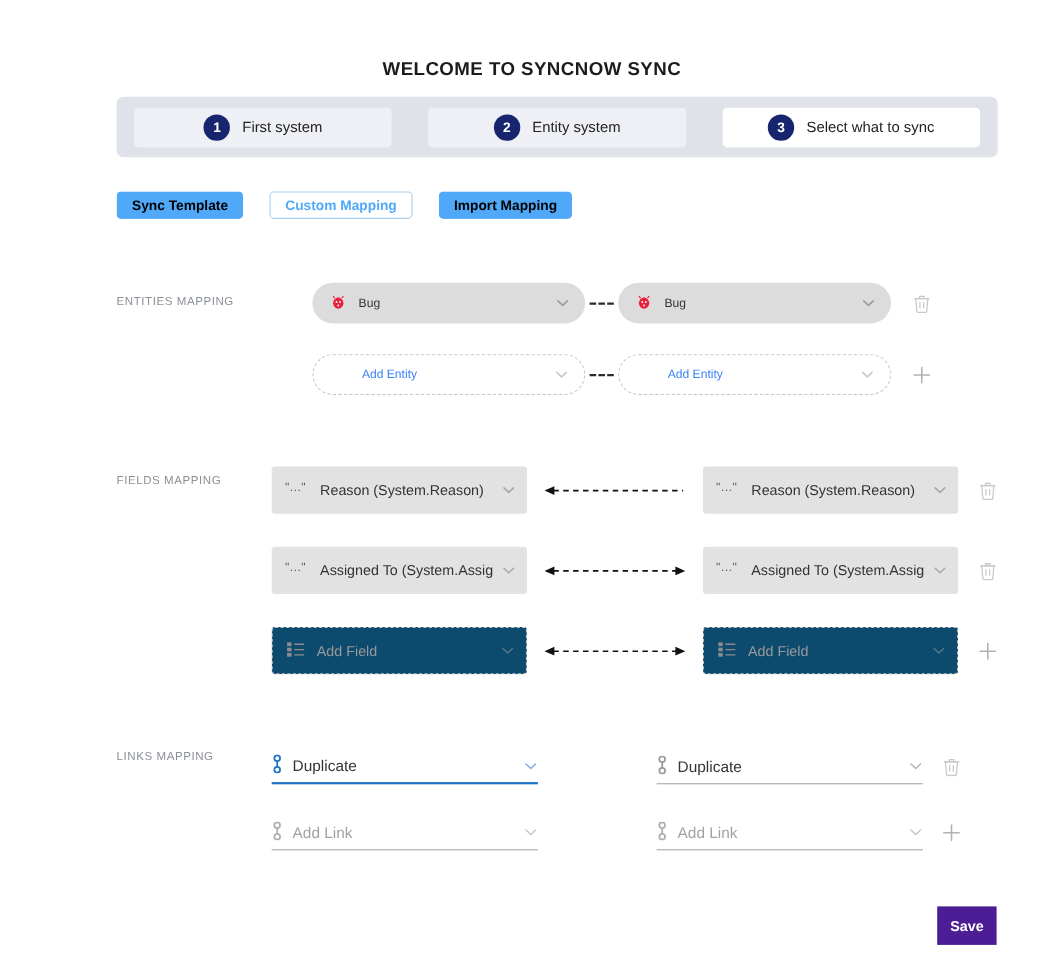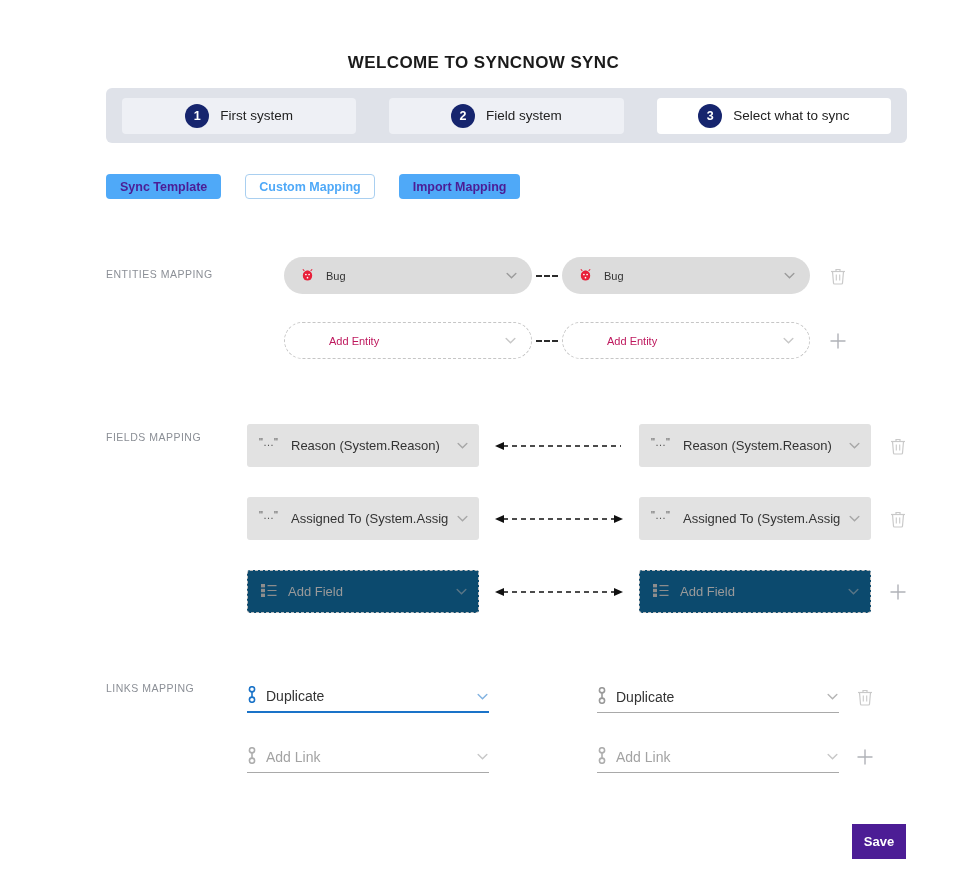--- a/index.html
+++ b/index.html
@@ -79,21 +79,21 @@
     border-radius: 4px;
     font-size: 12.5px;
     font-weight: bold;
     display: flex;
     align-items: center;
     justify-content: center;
     cursor: pointer;
     border: 1px solid transparent;
     white-space: nowrap;
   }
-  .tabbtn.filled { background: #4fa9f8; color: #4c1d95; }
+  .tabbtn.filled { background: #4fa9f8; color: #000000; }
   .tabbtn.outline { background: #ffffff; color: #4fa9f8; border: 1px solid #a9cff0; }
 
   
   .sec-label {
     position: absolute;
     font-size: 10.5px;
     letter-spacing: .5px;
     color: #8b8f96;
     text-transform: uppercase;
     white-space: nowrap;
@@ -114,21 +114,21 @@
     align-items: center;
     padding: 0 14px 0 16px;
     font-size: 11px;
     color: #333;
     cursor: pointer;
     position: relative;
   }
   .pill.empty {
     background: #ffffff;
     border: 1px dashed #c6c6c6;
-    color: #be185d;
+    color: #3b82f6;
   }
   .pill .lbl { flex: 1; overflow: hidden; white-space: nowrap; }
   .pill.empty .lbl { padding-left: 28px; }
 
   
   .fbox {
     width: 232px; height: 43px;
     background: #e2e2e2;
     border-radius: 3px;
     display: flex;
@@ -218,21 +218,21 @@
 
   <div class="page-title">WELCOME TO SYNCNOW SYNC</div>
 
   <div class="stepper">
     <div class="step">
       <div class="step-badge">1</div>
       <span>First system</span>
     </div>
     <div class="step">
       <div class="step-badge">2</div>
-      <span>Field system</span>
+      <span>Entity system</span>
     </div>
     <div class="step active">
       <div class="step-badge">3</div>
       <span>Select what to sync</span>
     </div>
   </div>
 
   <div class="tabs">
     <div class="tabbtn filled">Sync Template</div>
     <div class="tabbtn outline">Custom Mapping</div>

